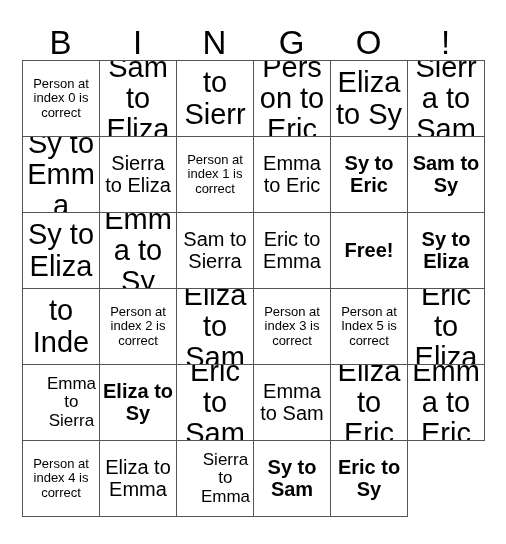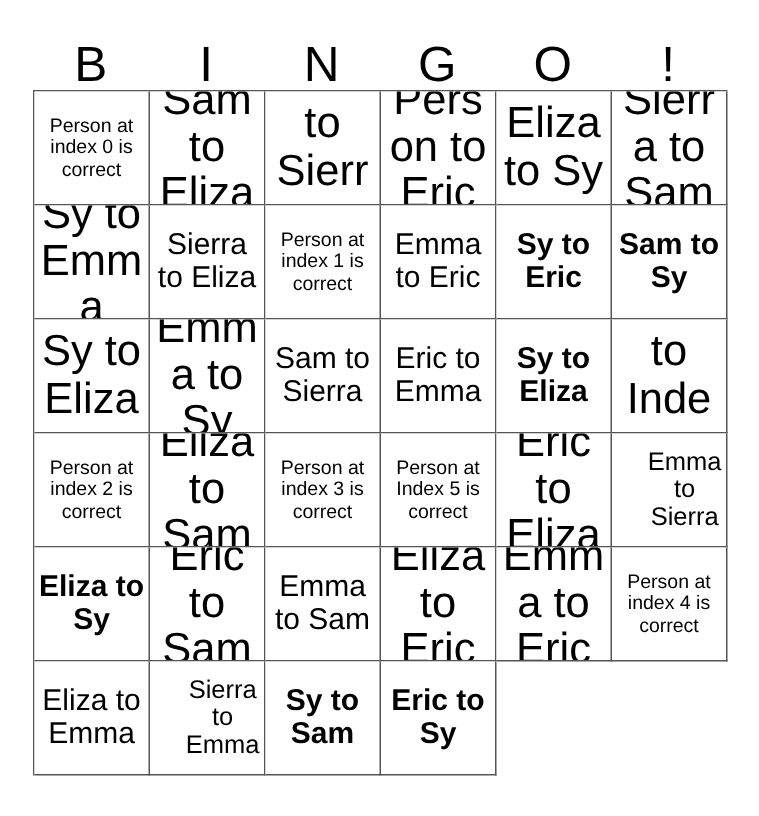--- a/index.html
+++ b/index.html
@@ -135,20 +135,23 @@
       <div class="cell">
         <span class="cell-text fs-lg">Emma to Sy</span>
       </div>
       <div class="cell">
         <span class="cell-text fs-md">Sam to Sierra</span>
       </div>
       <div class="cell">
         <span class="cell-text fs-md">Eric to Emma</span>
       </div>
       <div class="cell">
+        <span class="cell-text fs-xl">Free!</span>
+      </div>
+      <div class="cell">
         <span class="cell-text fs-xl">Sy to Eliza</span>
       </div>
       <div class="cell">
         <span class="cell-text fs-lg">Sam to Index</span>
       </div>
       <div class="cell">
         <span class="cell-text fs-xs">Person at index 2 is correct</span>
       </div>
       <div class="cell">
         <span class="cell-text fs-lg">Eliza to Sam</span>

